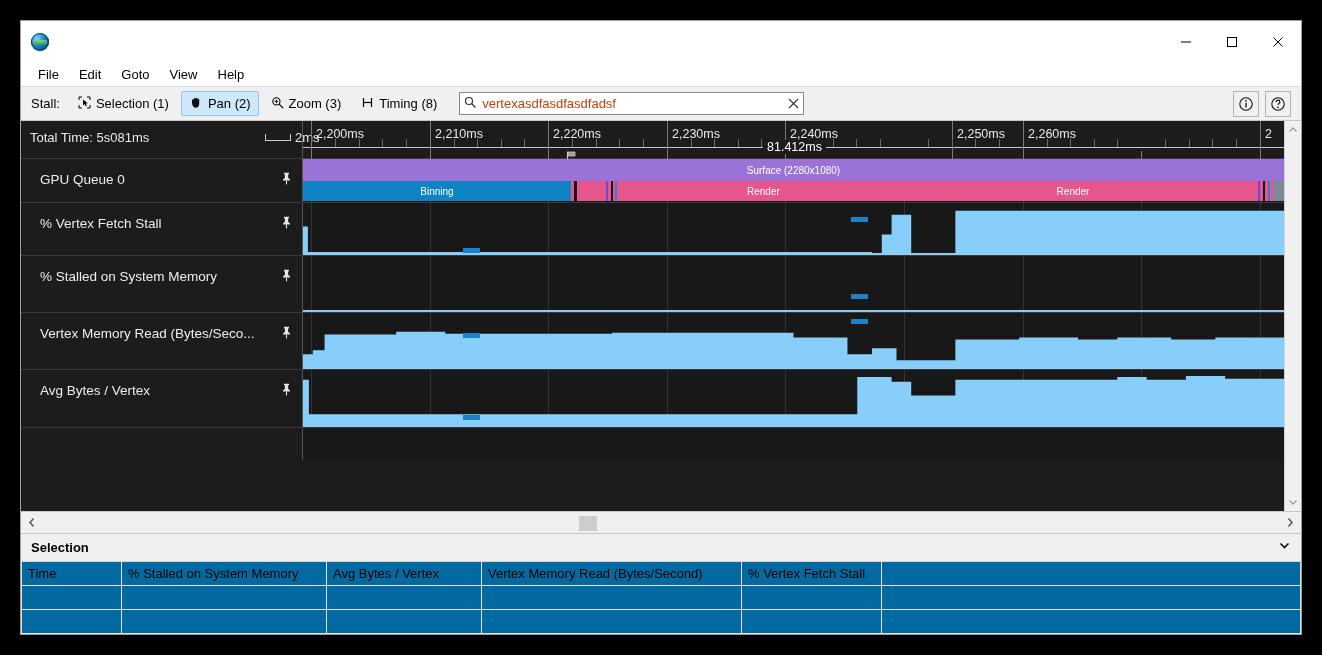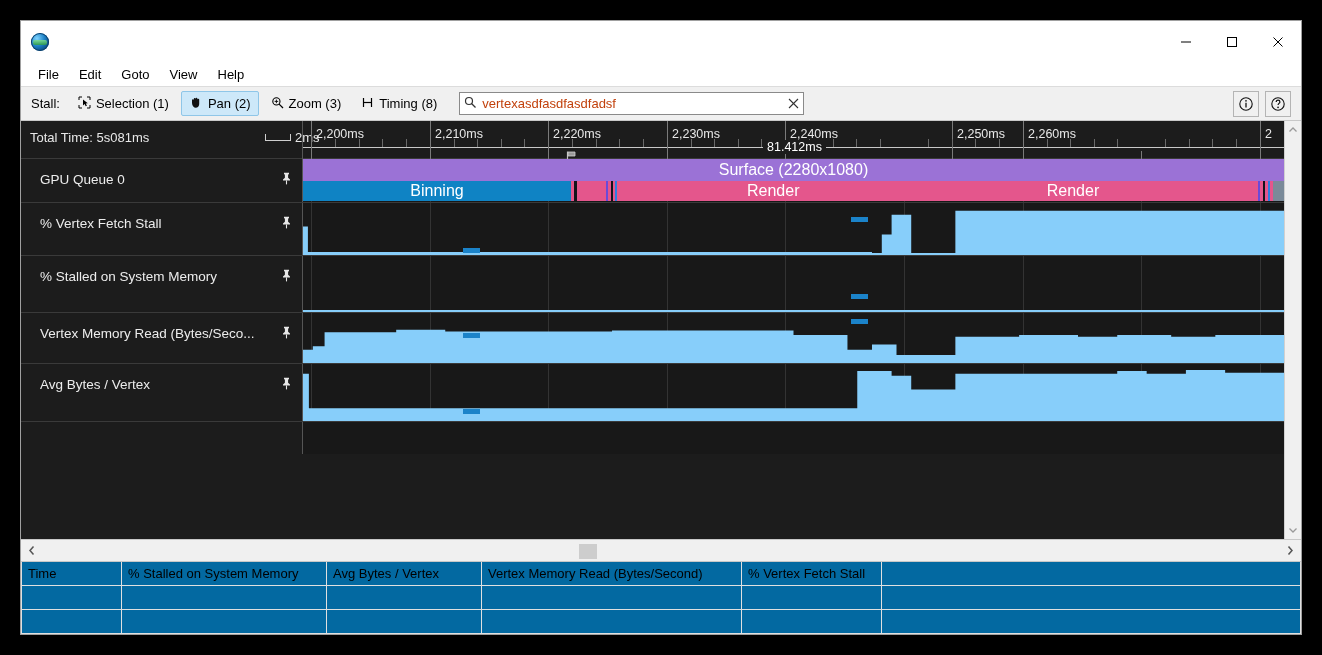--- a/index.html
+++ b/index.html
@@ -72,21 +72,21 @@
   .track-head { width:282px; flex:0 0 282px; border-right:1px solid #555;
     position:relative; background:#1c1c1c; }
   .track-name { position:absolute; left:19px; top:13px; font-size:13.5px; color:#ececec;
     white-space:nowrap; max-width:230px; overflow:hidden; }
   .pin { position:absolute; right:10px; top:12px; }
   .track-canvas { flex:1 1 auto; position:relative; background:#181818; overflow:hidden;}
   .vgrid { position:absolute; top:0; bottom:0; width:1px; background:#333; }
 
   .slice-row { position:absolute; left:0; right:0; }
   .slice { position:absolute; top:0; bottom:0; display:flex; align-items:center;
-    justify-content:center; font-size:16px; color:#fff; overflow:hidden;
+    justify-content:center; font-size:10px; color:#fff; overflow:hidden;
     white-space:nowrap; }
 
   .wave { position:absolute; left:0; bottom:0; width:100%; height:100%; }
   .sel-marker { position:absolute; height:5px; background:#1b83c9; }
 
   
   .vscroll { width:17px; flex:0 0 17px; background:#f0f0f0; position:relative;
     display:flex; flex-direction:column; justify-content:space-between;
     align-items:center; border-left:1px solid #d0d0d0;}
   .vs-arrow { height:17px; display:flex; align-items:center; justify-content:center; width:17px;}
@@ -396,21 +396,21 @@
               <div class="vgrid" style="left: 245px;"></div>
               <div class="vgrid" style="left: 127px;"></div>
               <div class="vgrid" style="left: 8px;"></div>
             <svg class="wave" preserveAspectRatio="none" viewBox="0 0 1000 57">
               <path d="M0,57 L0,55 L1000,55 L1000,57 Z" fill="#87cefa"></path>
             </svg>
             <div class="sel-marker" style="left:548px;top:38px;width:17px"></div>
           </div>
         </div>
 
-        <div class="track" style="height:51px">
+        <div class="track" style="height:57px">
           <div class="track-head">
             <div class="track-name">Vertex Memory Read (Bytes/Seco...</div>
             <div class="pin">
               <svg width="11" height="13" viewBox="0 0 11 13">
                   <path d="M3 0.8h5v1.2l-0.9 0.8v3l1.9 1.6v1H2v-1l1.9-1.6v-3L3 2V0.8z" fill="#e6e6e6"></path>
                   <line x1="5.5" y1="8.4" x2="5.5" y2="12.4" stroke="#e6e6e6" stroke-width="1.1"></line>
                 </svg>
             </div>
           </div>
           <div class="track-canvas" id="tc3">
@@ -487,20 +487,28 @@
       <div class="hs-thumb"></div>
       <div class="hs-arrow" style="margin-left:auto">
         <svg width="10" height="11" viewBox="0 0 10 11">
             <path d="M3.5 1.5 L7 5.5 L3.5 9.5" fill="none" stroke="#555" stroke-width="1.5"></path>
           </svg>
       </div>
     </div>
   </div>
 
   <div class="selpanel">
+    <div class="sel-header">
+      <div class="sel-title">Selection</div>
+      <div class="sel-chev">
+        <svg width="13" height="13" viewBox="0 0 13 13">
+            <path d="M2.5 4.5 L6.5 8.5 L10.5 4.5" fill="none" stroke="#111" stroke-width="1.6"></path>
+          </svg>
+      </div>
+    </div>
     <table class="seltable">
       <colgroup>
         <col class="col0">
           <col class="col1">
           <col class="col2">
           <col class="col3">
           <col class="col4">
           <col class="col5">
       </colgroup>
       <thead>

